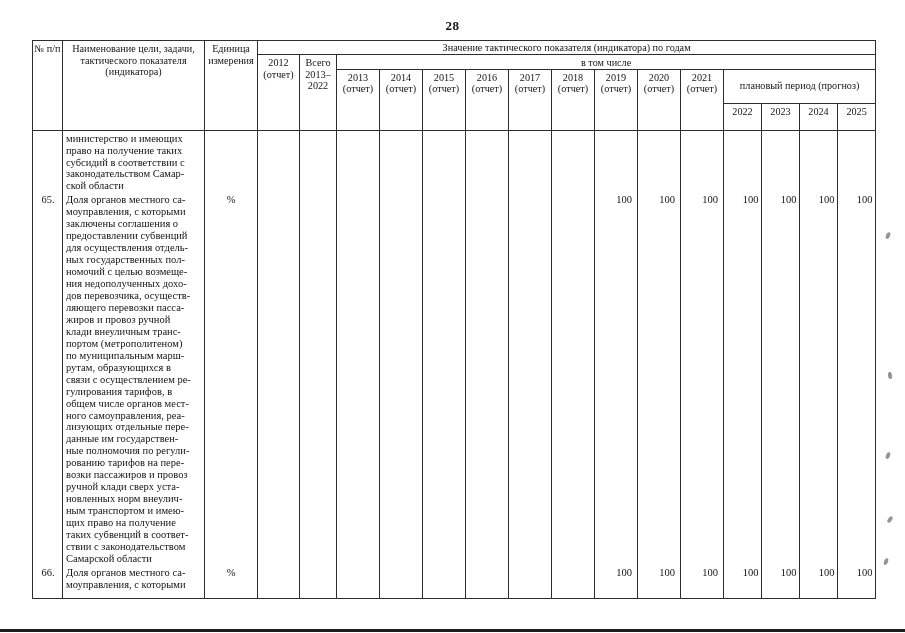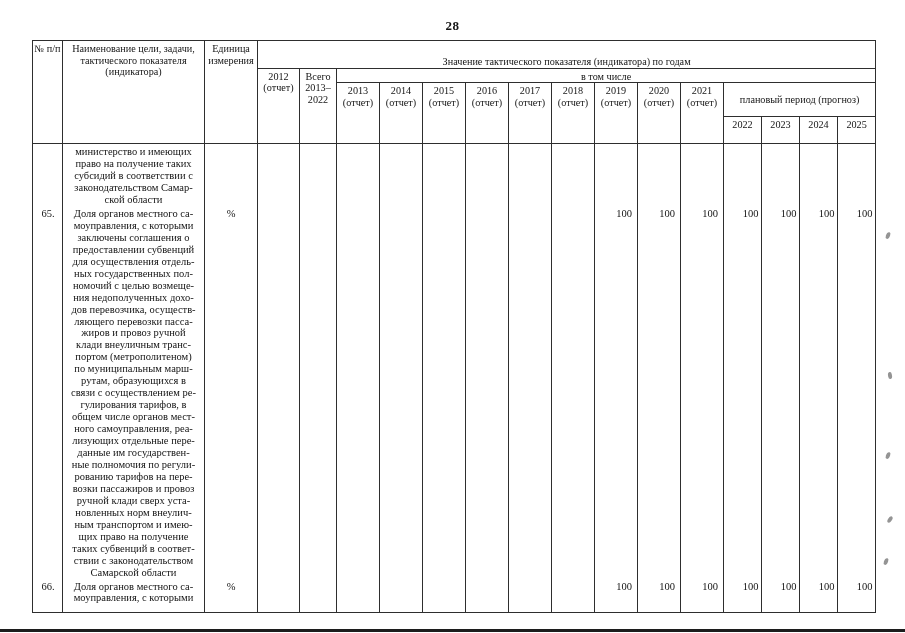--- a/index.html
+++ b/index.html
@@ -33,33 +33,33 @@
     vertical-align: top;
     white-space: pre-line;
     overflow: hidden;
   }
   thead th {
     text-align: center;
     font-size: 10.2px;
     line-height: 11.6px;
     padding: 2px 1px 0;
   }
-  thead th.th-span { padding-top: 15px; text-align: center; }
+  thead th.th-span { padding-top: 1px; text-align: center; }
   thead th.th-plan { vertical-align: middle; padding: 0 2px; }
   tbody td {
     border-top: none;
     border-bottom: none;
     font-size: 10.5px;
     line-height: 11.95px;
     padding: 2px 3px 0;
   }
   tbody tr:last-child td { border-bottom: 1px solid #2e2e2e; }
   tbody td.num  { text-align: center; padding-left: 2px; padding-right: 1px; }
   tbody td.unit { text-align: center; }
-  tbody td.name { text-align: center; }
+  tbody td.name { text-align: left; }
   tbody td.val  { text-align: center; padding-left: 17px; padding-right: 1px; }
   .scan-edge {
     position: absolute;
     left: 0; top: 629px;
     width: 905px; height: 2.5px;
     background: #1c1c1c;
   }
   .scan-artifact {
     position: absolute;
     width: 4px; height: 7px;

